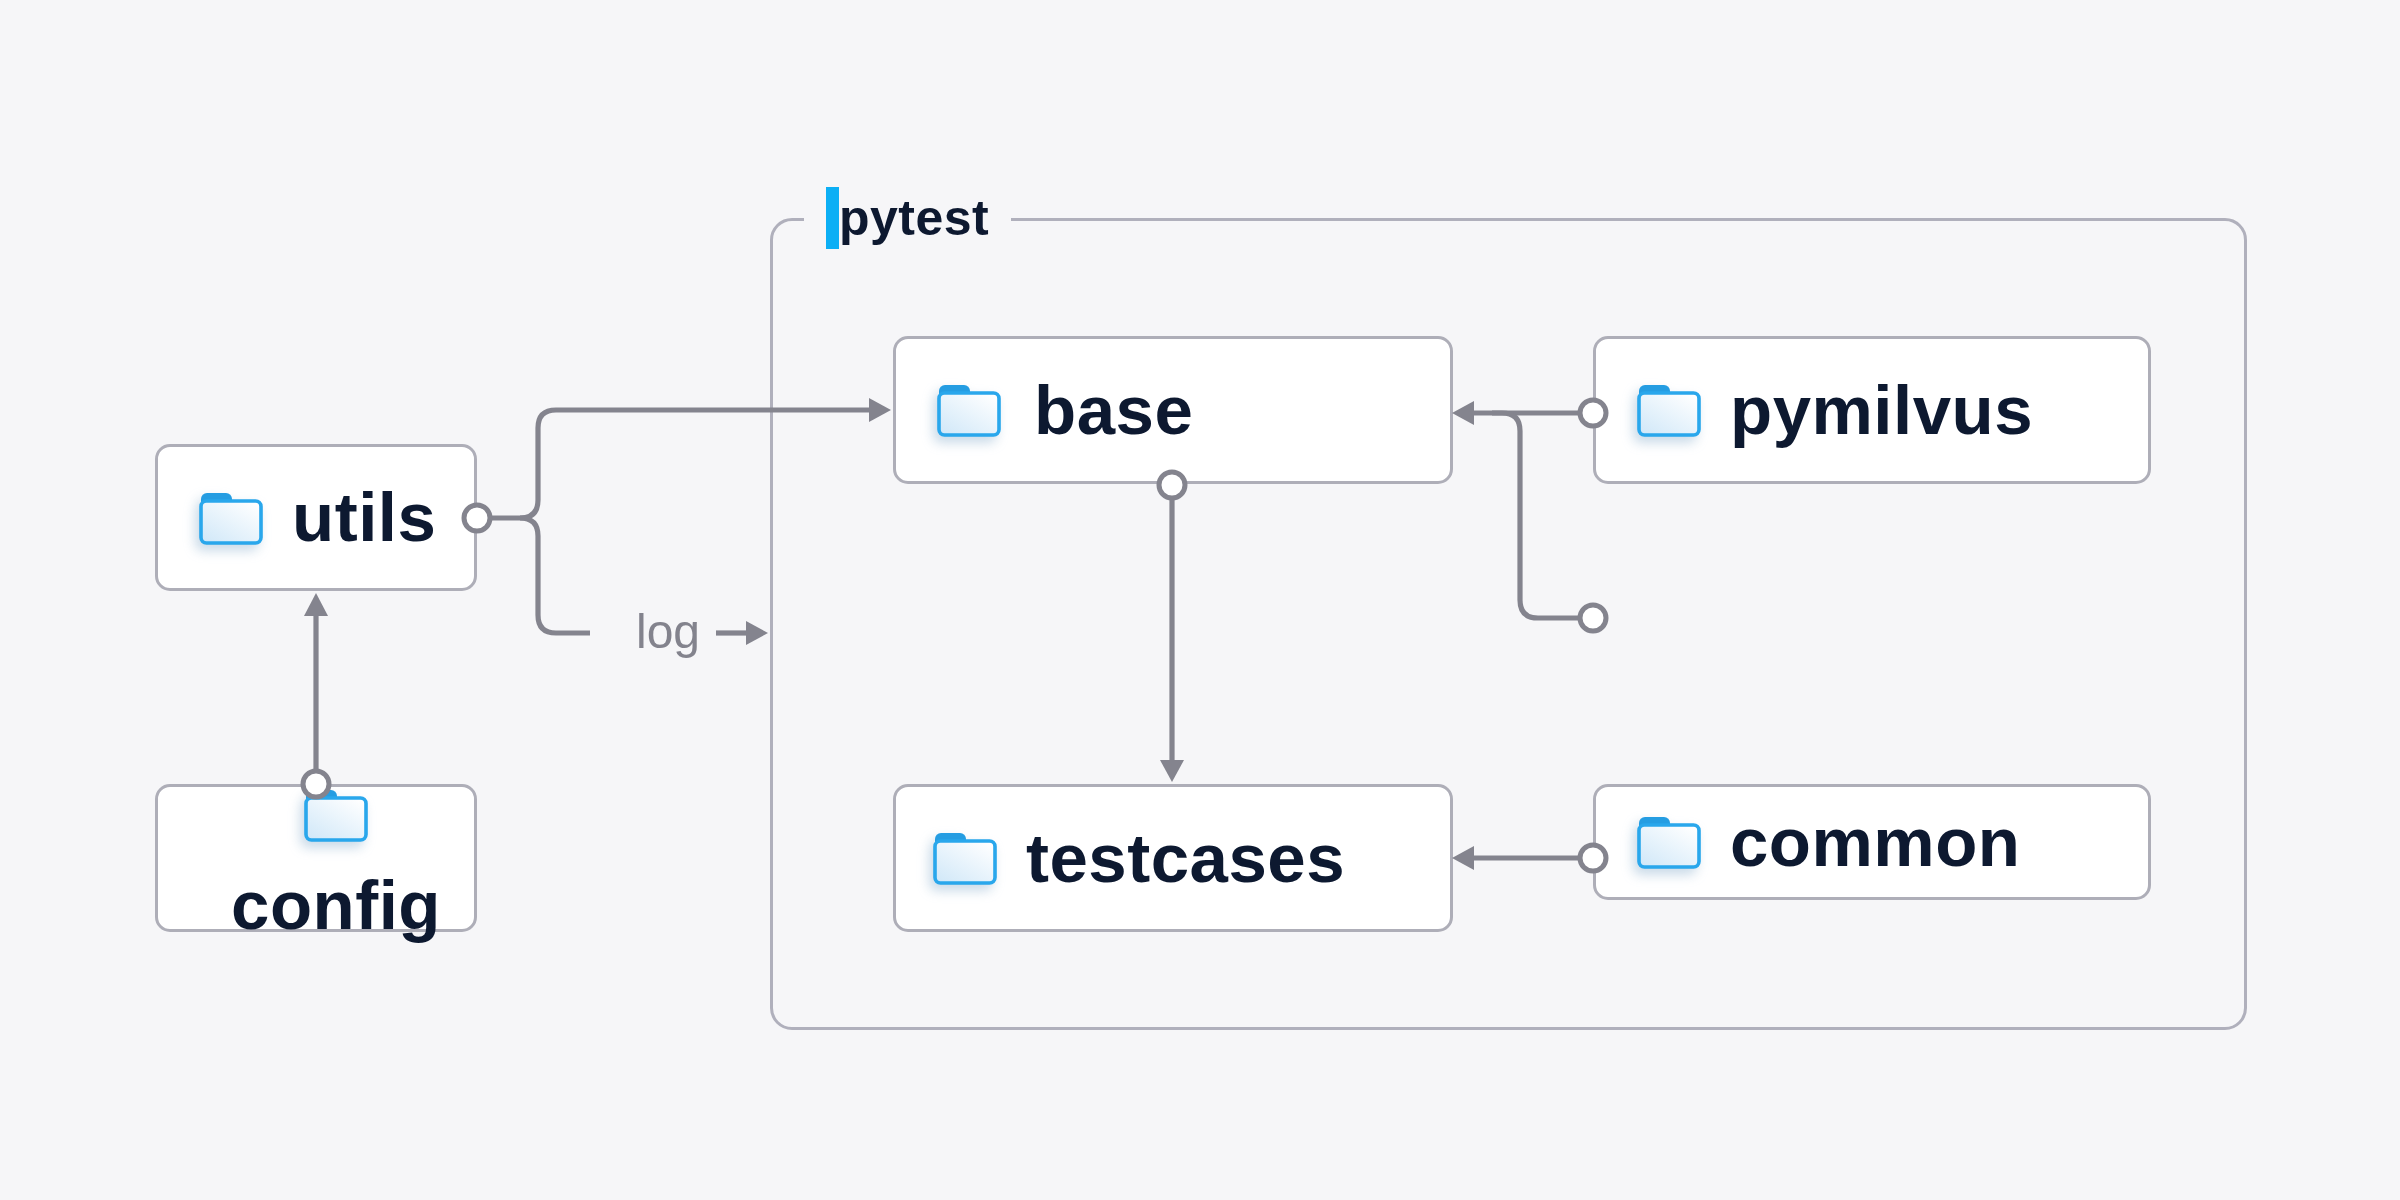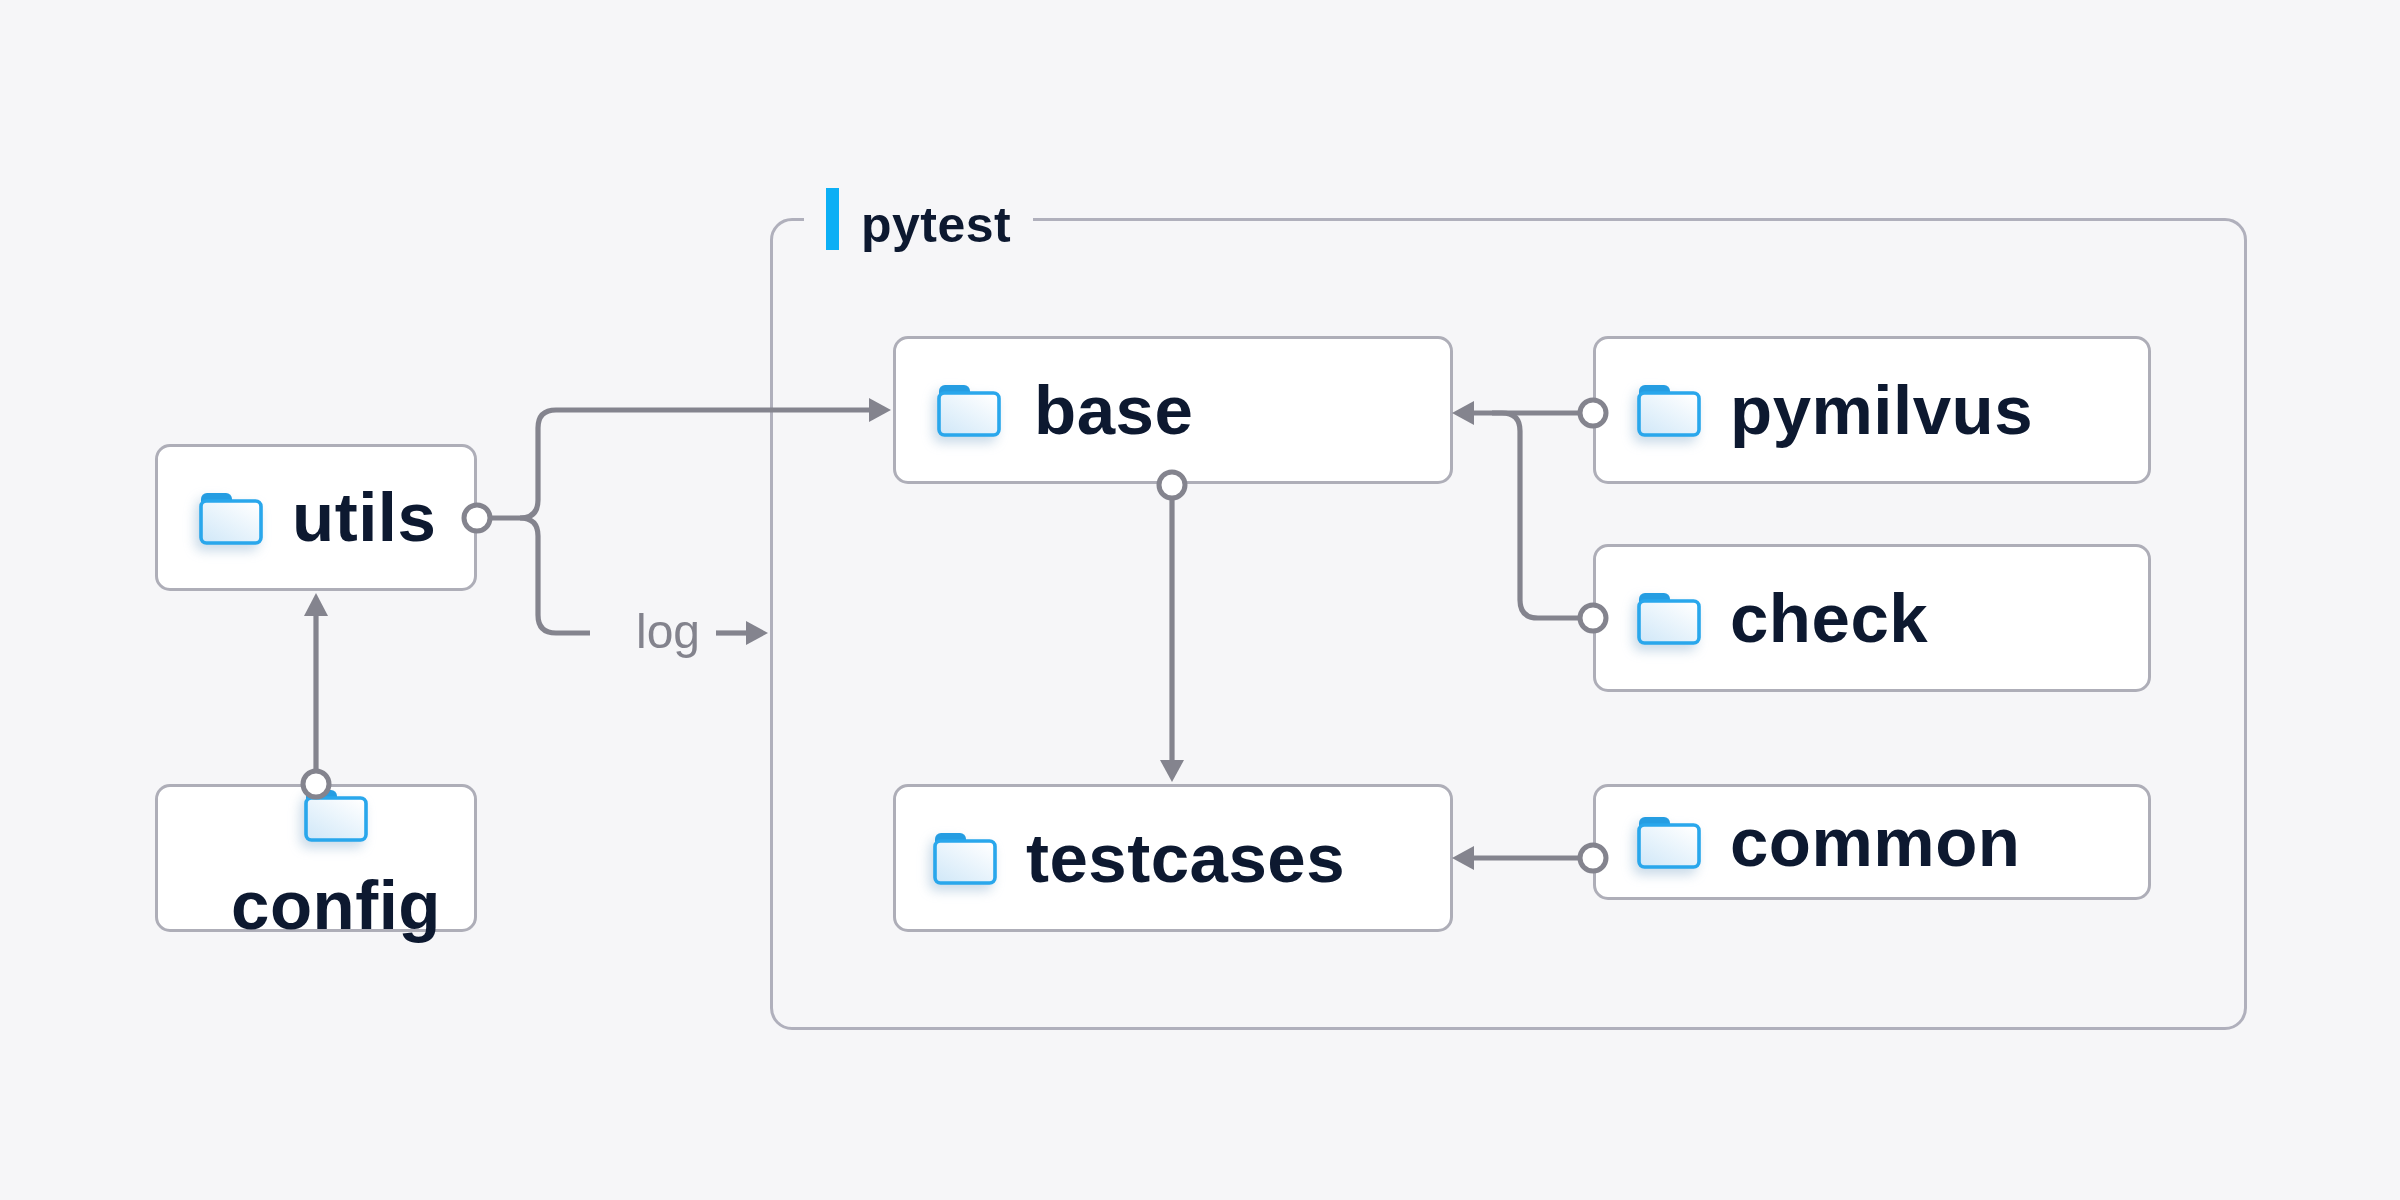--- a/index.html
+++ b/index.html
@@ -15,21 +15,21 @@
     position:absolute;
     left:770px;top:218px;width:1477px;height:812px;
     border:3px solid #b0b0bc;
     border-radius:22px;
     box-sizing:border-box;
     background:transparent;
   }
   .group-label{
     position:absolute;
     left:804px;top:186px;height:64px;
-    display:inline-flex;align-items:flex-end;gap:22px;
+    display:inline-flex;align-items:center;
     padding:0 22px;
     background:#f6f6f8;
     z-index:6;
   }
   .group-label .accent-bar{
     display:block;width:13px;height:62px;background:#0caff5;
   }
   .group-label .group-title{
     font-size:50px;font-weight:700;color:#0d1930;letter-spacing:.5px;
     line-height:1;
@@ -108,27 +108,20 @@
   </div>
 
   <div class="node n-pymilvus">
     <svg class="folder" viewBox="0 0 66 56" aria-hidden="true">
       <rect x="3" y="3" width="31" height="20" rx="6" fill="#259de2"></rect>
       <rect x="3" y="11" width="60" height="42" rx="5.5" fill="url(#fgrad)" stroke="#29a7ec" stroke-width="3.6"></rect>
     </svg>
     <span class="label">pymilvus</span>
   </div>
 
-  <div class="node n-check">
-    <svg class="folder" viewBox="0 0 66 56" aria-hidden="true">
-      <rect x="3" y="3" width="31" height="20" rx="6" fill="#259de2"></rect>
-      <rect x="3" y="11" width="60" height="42" rx="5.5" fill="url(#fgrad)" stroke="#29a7ec" stroke-width="3.6"></rect>
-    </svg>
-    <span class="label">check</span>
-  </div>
 
   <div class="node n-testcases">
     <svg class="folder" viewBox="0 0 66 56" aria-hidden="true">
       <rect x="3" y="3" width="31" height="20" rx="6" fill="#259de2"></rect>
       <rect x="3" y="11" width="60" height="42" rx="5.5" fill="url(#fgrad)" stroke="#29a7ec" stroke-width="3.6"></rect>
     </svg>
     <span class="label">testcases</span>
   </div>
 
   <div class="node n-common">

